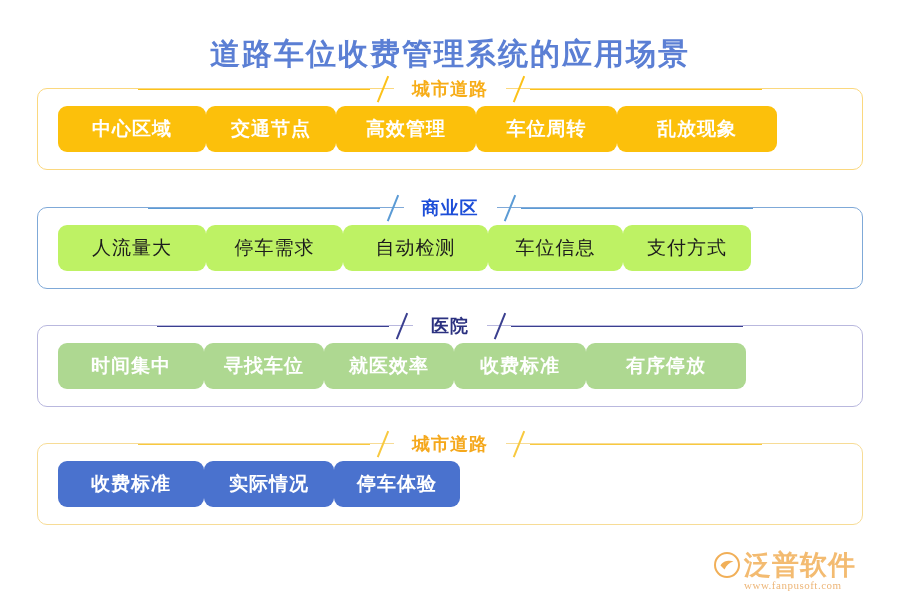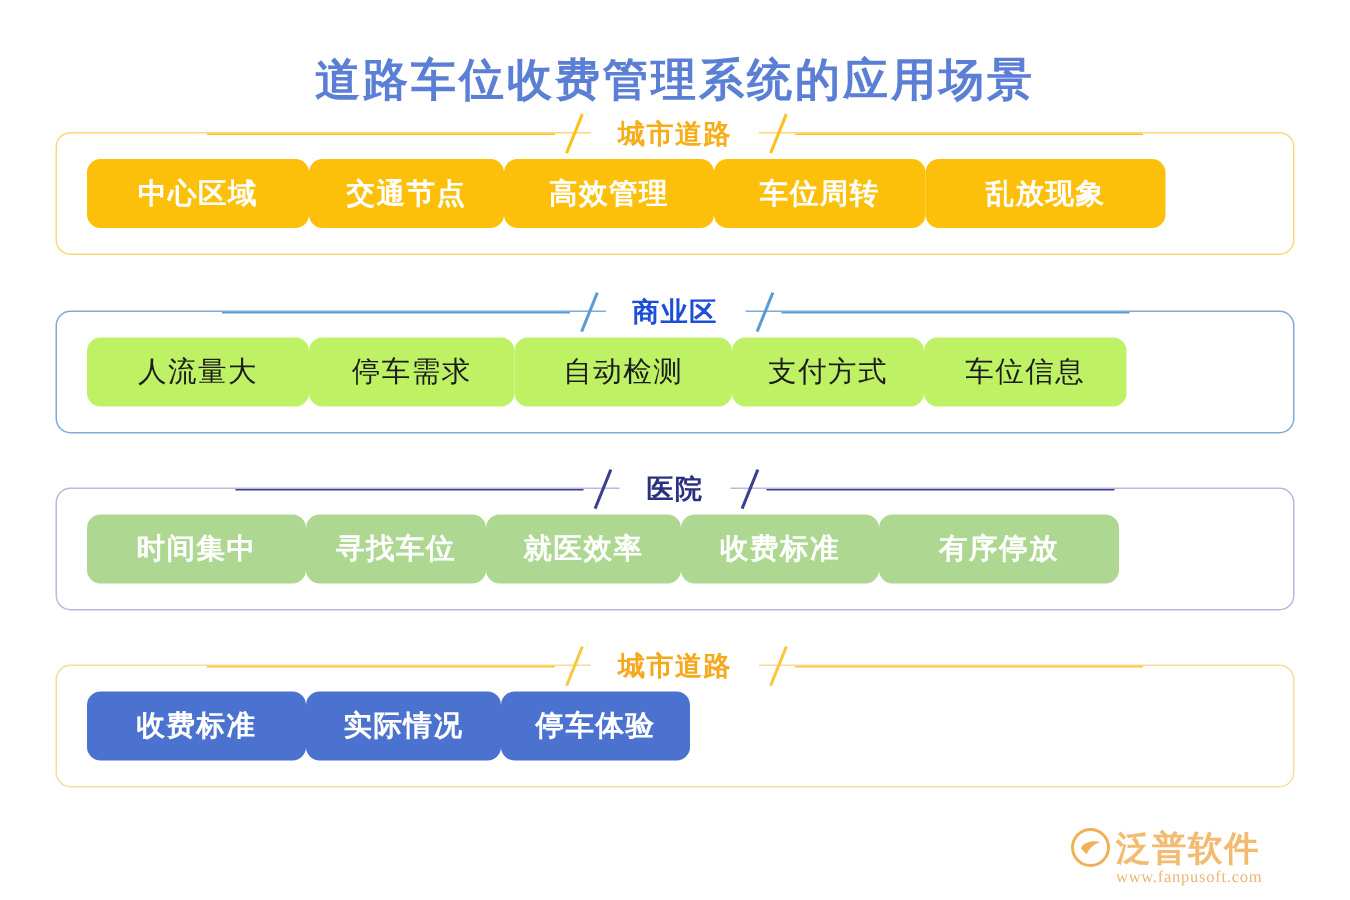--- a/index.html
+++ b/index.html
@@ -192,21 +192,21 @@
     align-items: center;
     gap: 4px;
   }
   .wm-mark {
     width: 26px;
     height: 26px;
     position: relative;
     flex: 0 0 auto;
   }
   .wm-text {
-    font-size: 23px;
+    font-size: 27px;
     font-weight: bold;
     color: #f0a94a;
     letter-spacing: 1px;
     line-height: 26px;
     opacity: 0.85;
   }
   .wm-url {
     font-size: 11px;
     color: #e9a75d;
     letter-spacing: 0.5px;
@@ -245,22 +245,22 @@
       <span class="hdr-line"></span>
       <span class="hdr-slash"></span>
       <span class="hdr-title">商业区</span>
       <span class="hdr-slash"></span>
       <span class="hdr-line"></span>
     </div>
     <div class="chip-row">
       <div class="chip w-a">人流量大</div>
       <div class="chip w-b">停车需求</div>
       <div class="chip w-c">自动检测</div>
+      <div class="chip w-d">车位信息</div>
       <div class="chip w-e">支付方式</div>
-      <div class="chip w-d">车位信息</div>
     </div>
   </div>
 
   <div class="section s3">
     <div class="section-header">
       <span class="hdr-line"></span>
       <span class="hdr-slash"></span>
       <span class="hdr-title">医院</span>
       <span class="hdr-slash"></span>
       <span class="hdr-line"></span>

